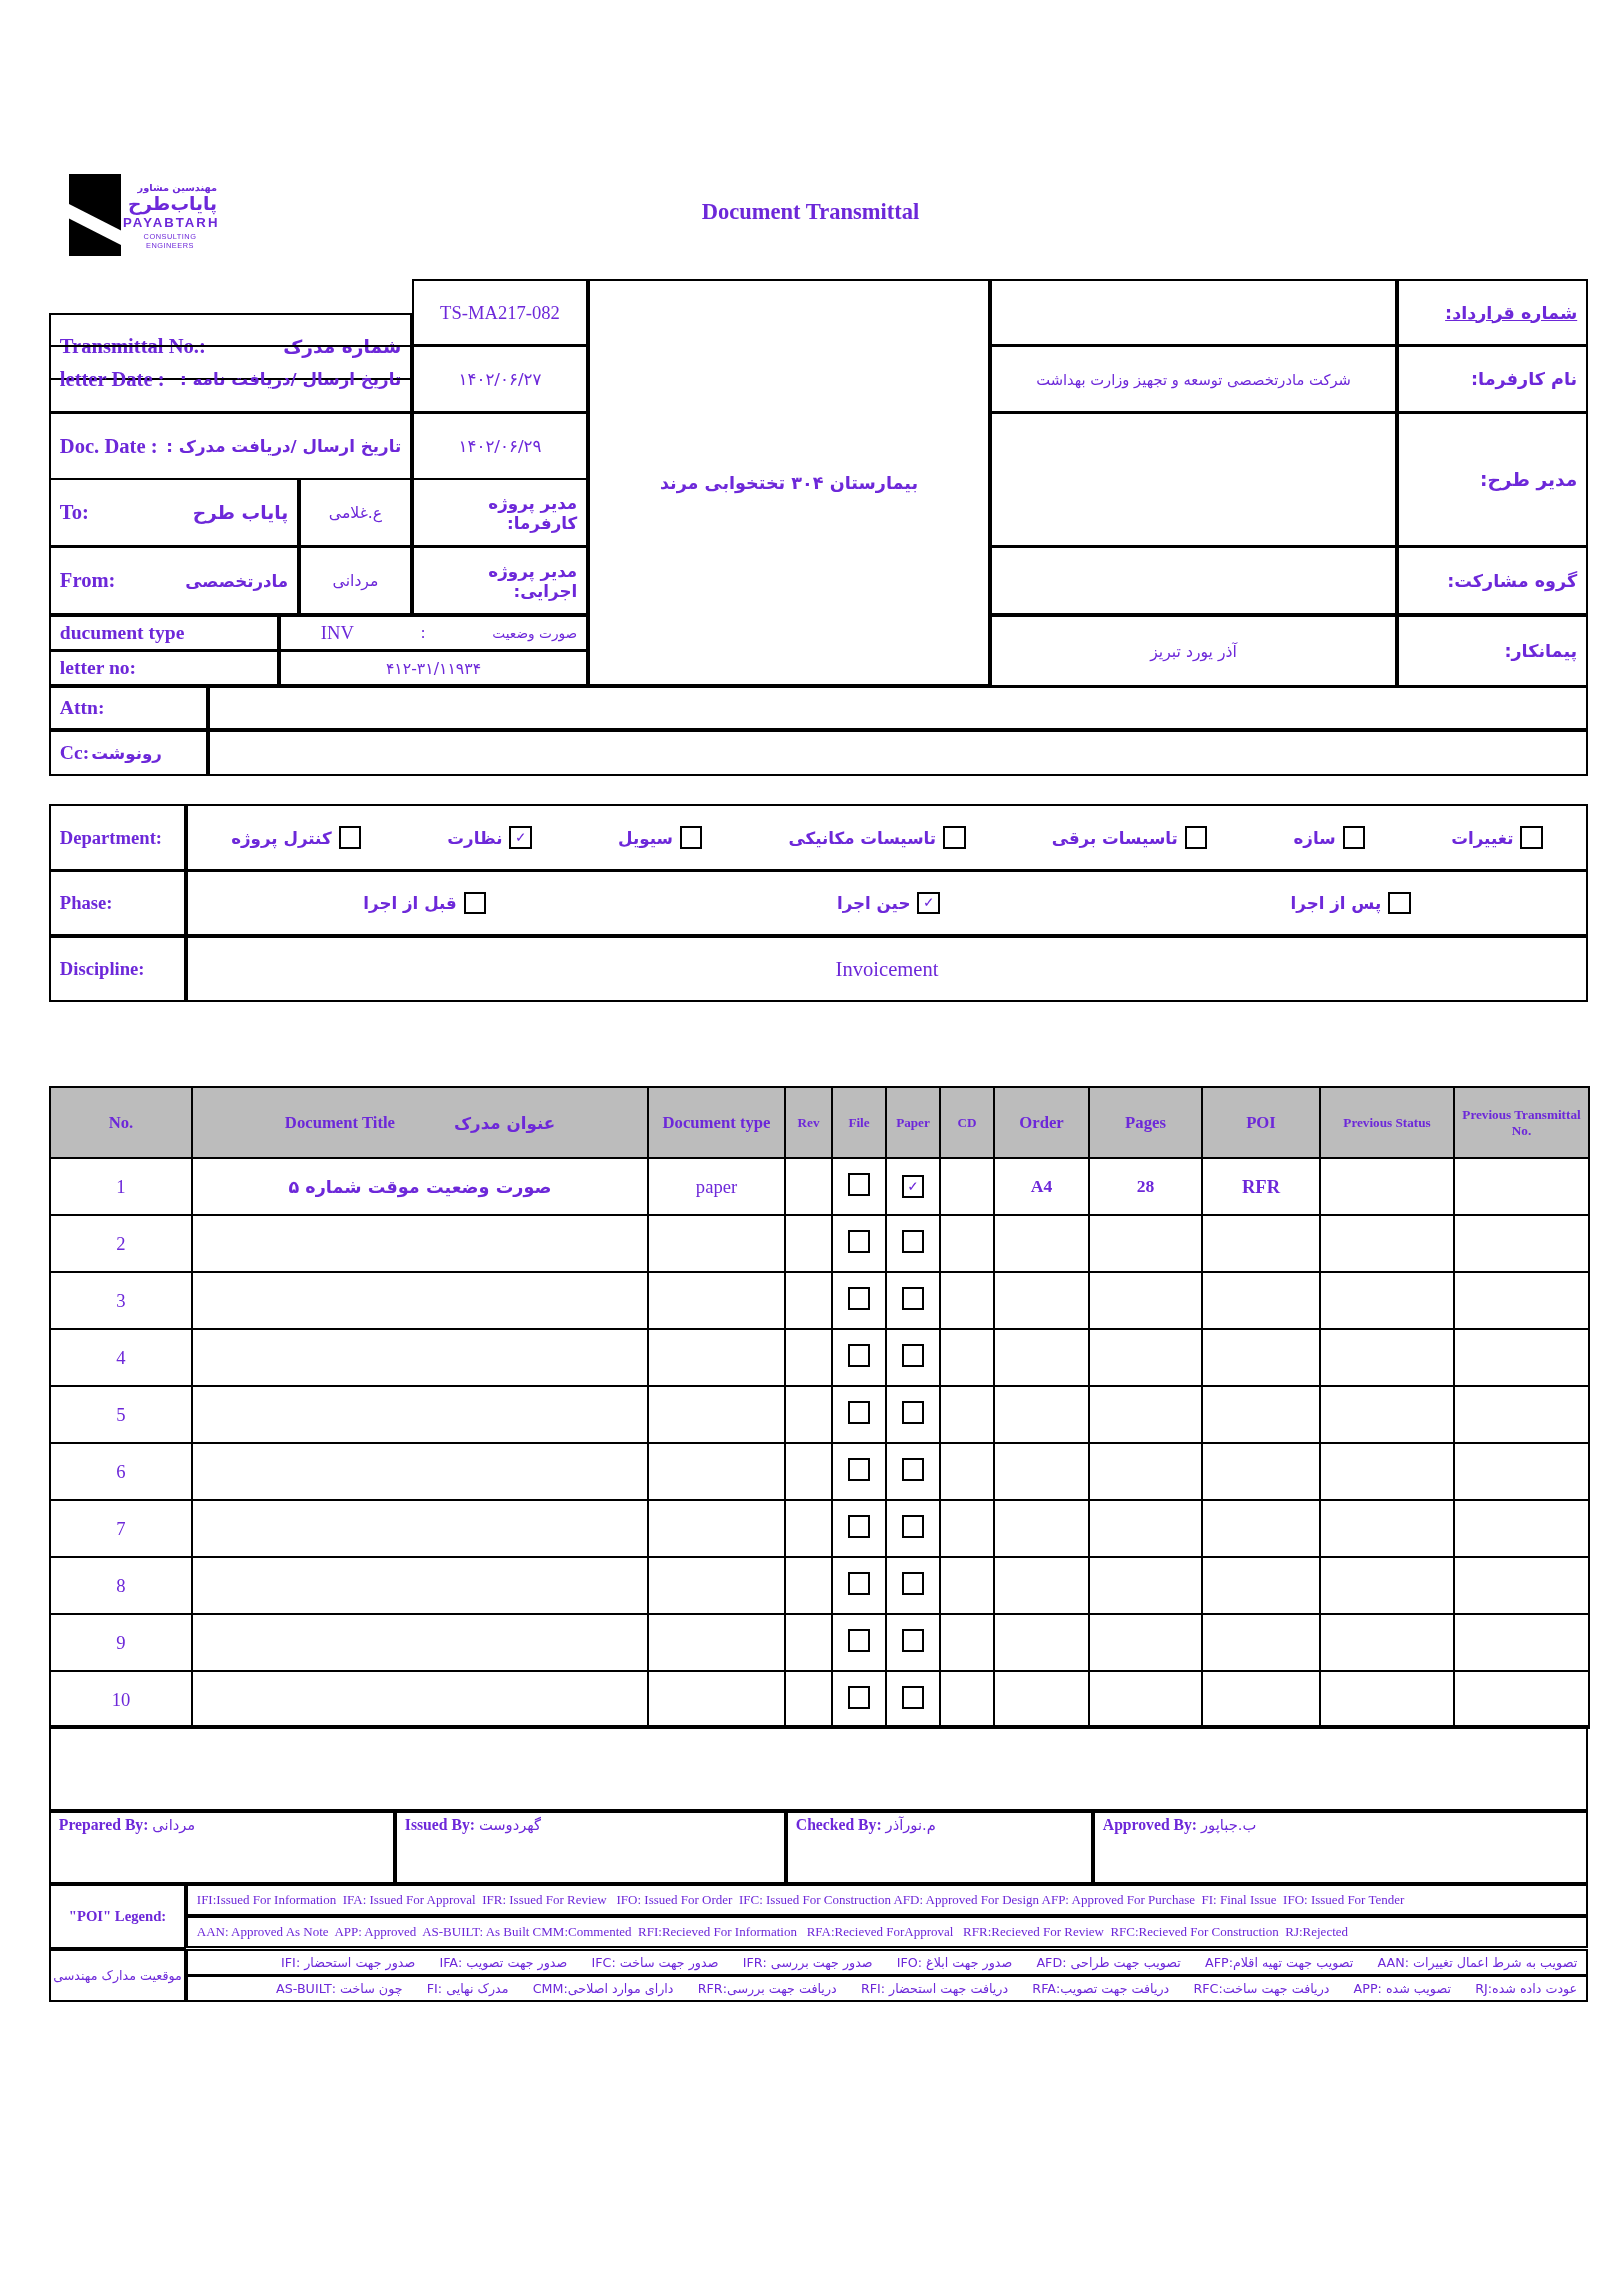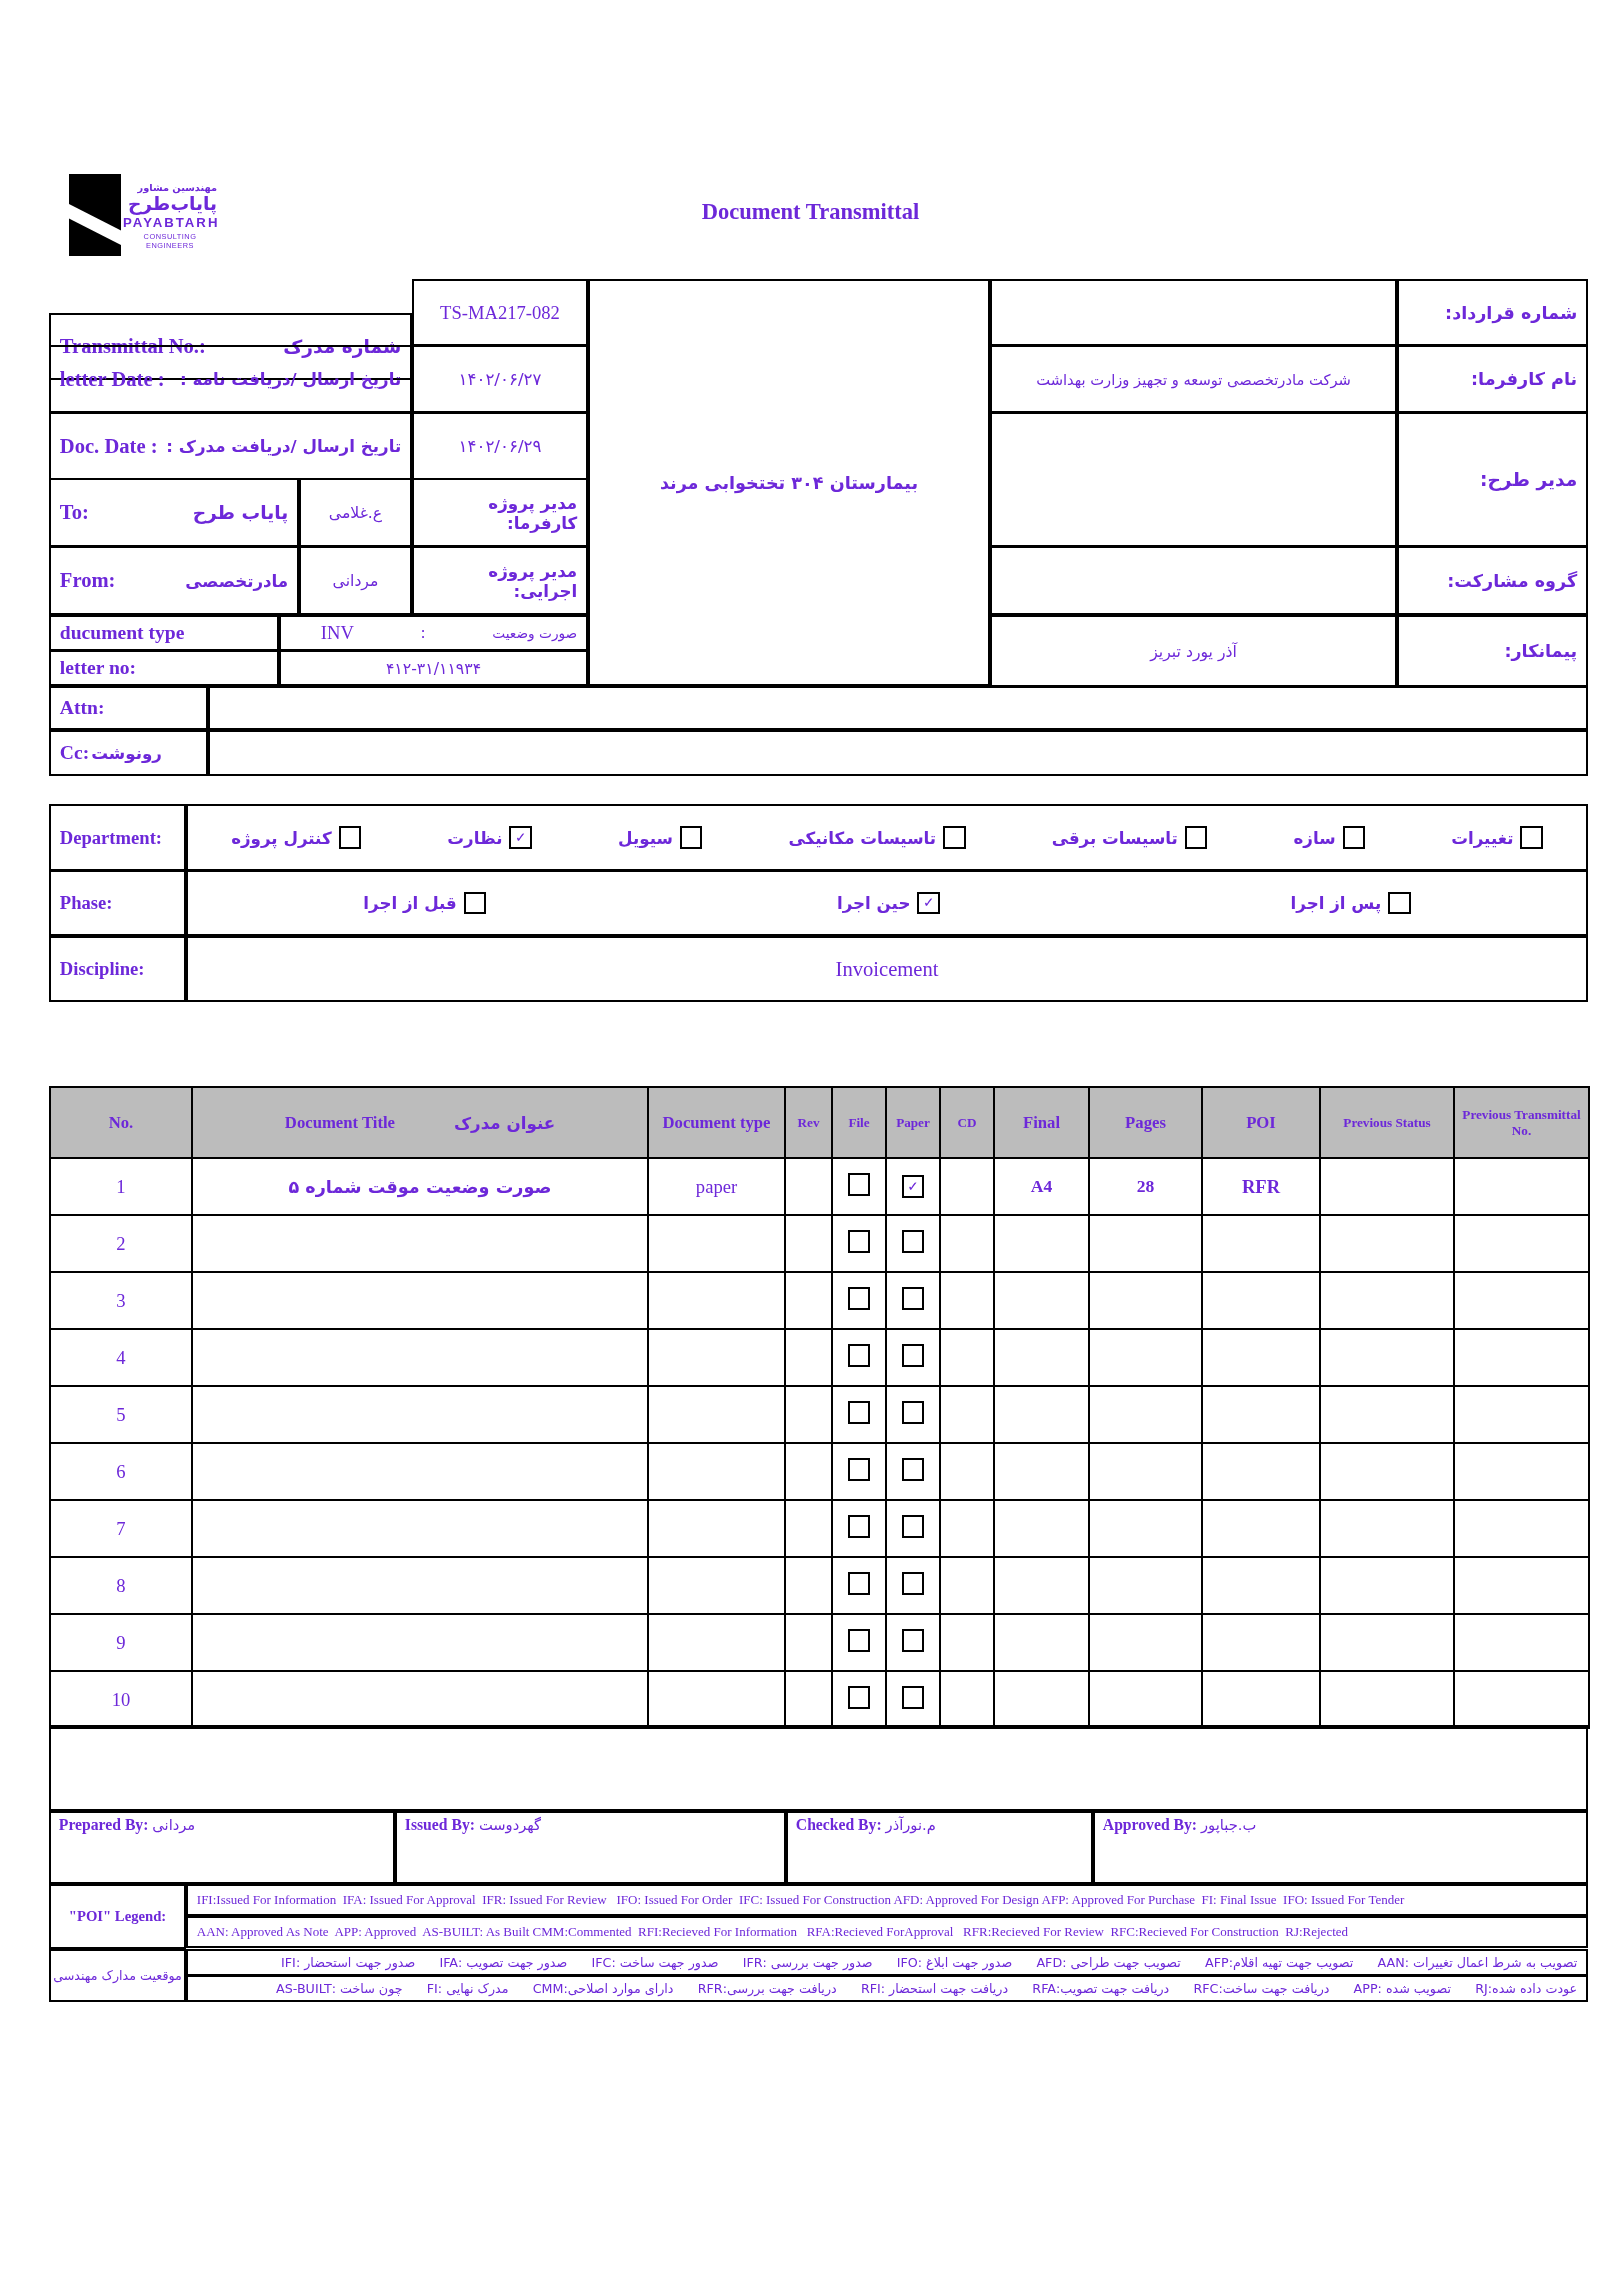--- a/index.html
+++ b/index.html
@@ -100,21 +100,21 @@
   </div>
 
   <div class="c pad" style="left:49px;top:650px;width:230px;height:36px;">
     <span class="b" style="font-size:19.6px;">letter no:</span>
   </div>
   <div class="c center fa ltr" style="left:279px;top:650px;width:309px;height:36px;font-size:15.7px;">۴۱۲-۳۱/۱۱۹۳۴</div>
 
   <div class="c center fa b" style="left:588px;top:279px;width:402px;height:407px;font-size:17.6px;">بیمارستان ۳۰۴ تختخوابی مرند</div>
 
   <div class="c" style="left:990px;top:279px;width:407px;height:67px;"></div>
-  <div class="c fa pad" style="left:1397px;top:279px;width:191px;height:67px;font-size:17.6px;font-weight:bold;">شماره قرارداد:</div>
+  <div class="c fa pad" style="left:1397px;top:279px;width:191px;height:67px;font-size:17.6px;font-weight:bold;text-decoration:underline;">شماره قرارداد:</div>
 
   <div class="c center fa" style="left:990px;top:345px;width:407px;height:68px;font-size:14.7px;">شرکت مادرتخصصی توسعه و تجهیز وزارت بهداشت</div>
   <div class="c fa pad" style="left:1397px;top:345px;width:191px;height:68px;font-size:17.6px;font-weight:bold;">نام کارفرما:</div>
 
   <div class="c" style="left:990px;top:412px;width:407px;height:135px;"></div>
   <div class="c fa pad" style="left:1397px;top:412px;width:191px;height:135px;font-size:18.6px;font-weight:bold;">مدیر طرح:</div>
 
   <div class="c" style="left:990px;top:546px;width:407px;height:69px;"></div>
   <div class="c fa pad" style="left:1397px;top:546px;width:191px;height:69px;font-size:17.6px;font-weight:bold;">گروه مشارکت:</div>
 
@@ -210,21 +210,21 @@
           <span style="display:inline-flex;gap:59px;align-items:center;">
             <span class="b">Document Title</span>
             <span class="fa b" style="font-size:16.7px;">عنوان مدرک</span>
           </span>
         </th>
         <th class="b">Document type</th>
         <th class="small-h">Rev</th>
         <th class="small-h b">File</th>
         <th class="small-h b">Paper</th>
         <th class="small-h">CD</th>
-        <th class="b">Final</th>
+        <th class="b">Order</th>
         <th class="b">Pages</th>
         <th class="b">POI</th>
         <th class="small-h b">Previous Status</th>
         <th class="small-h b">Previous Transmittal No.</th>
       </tr>
     </thead>
     <tbody>
     <tr style="height:57px;">
       <td style="font-size:18.6px;">1</td>
       <td class="fa b" style="font-size:17.6px;">صورت وضعیت موقت شماره ۵</td>

